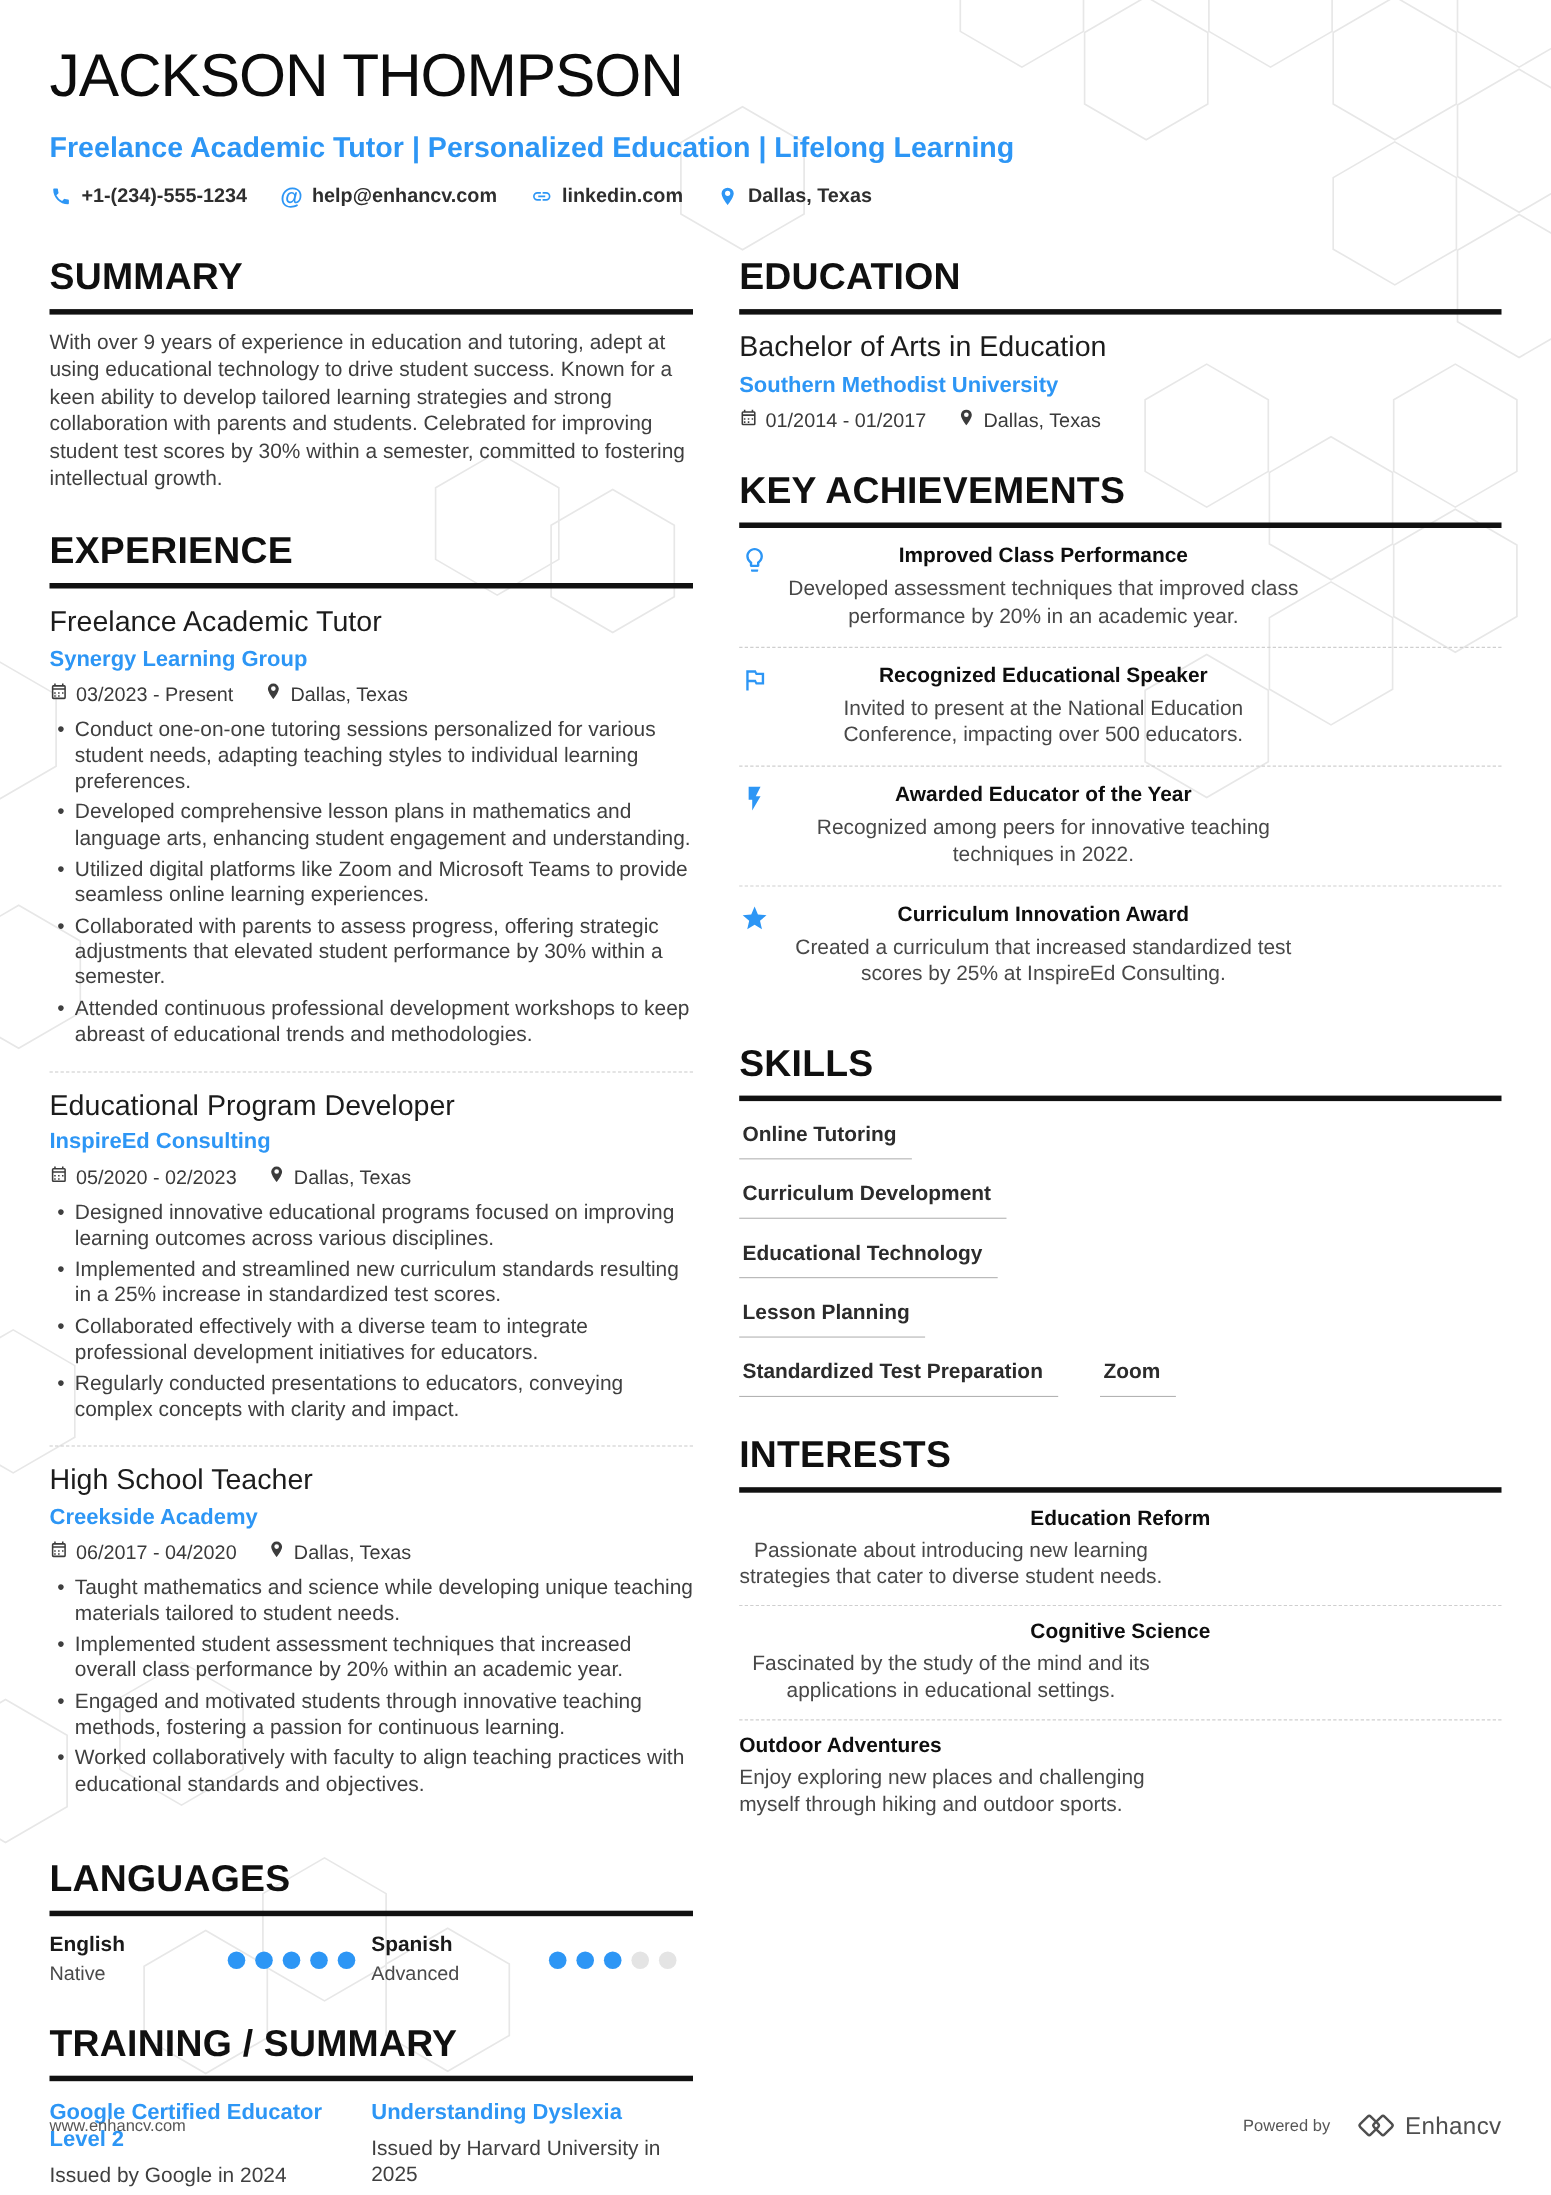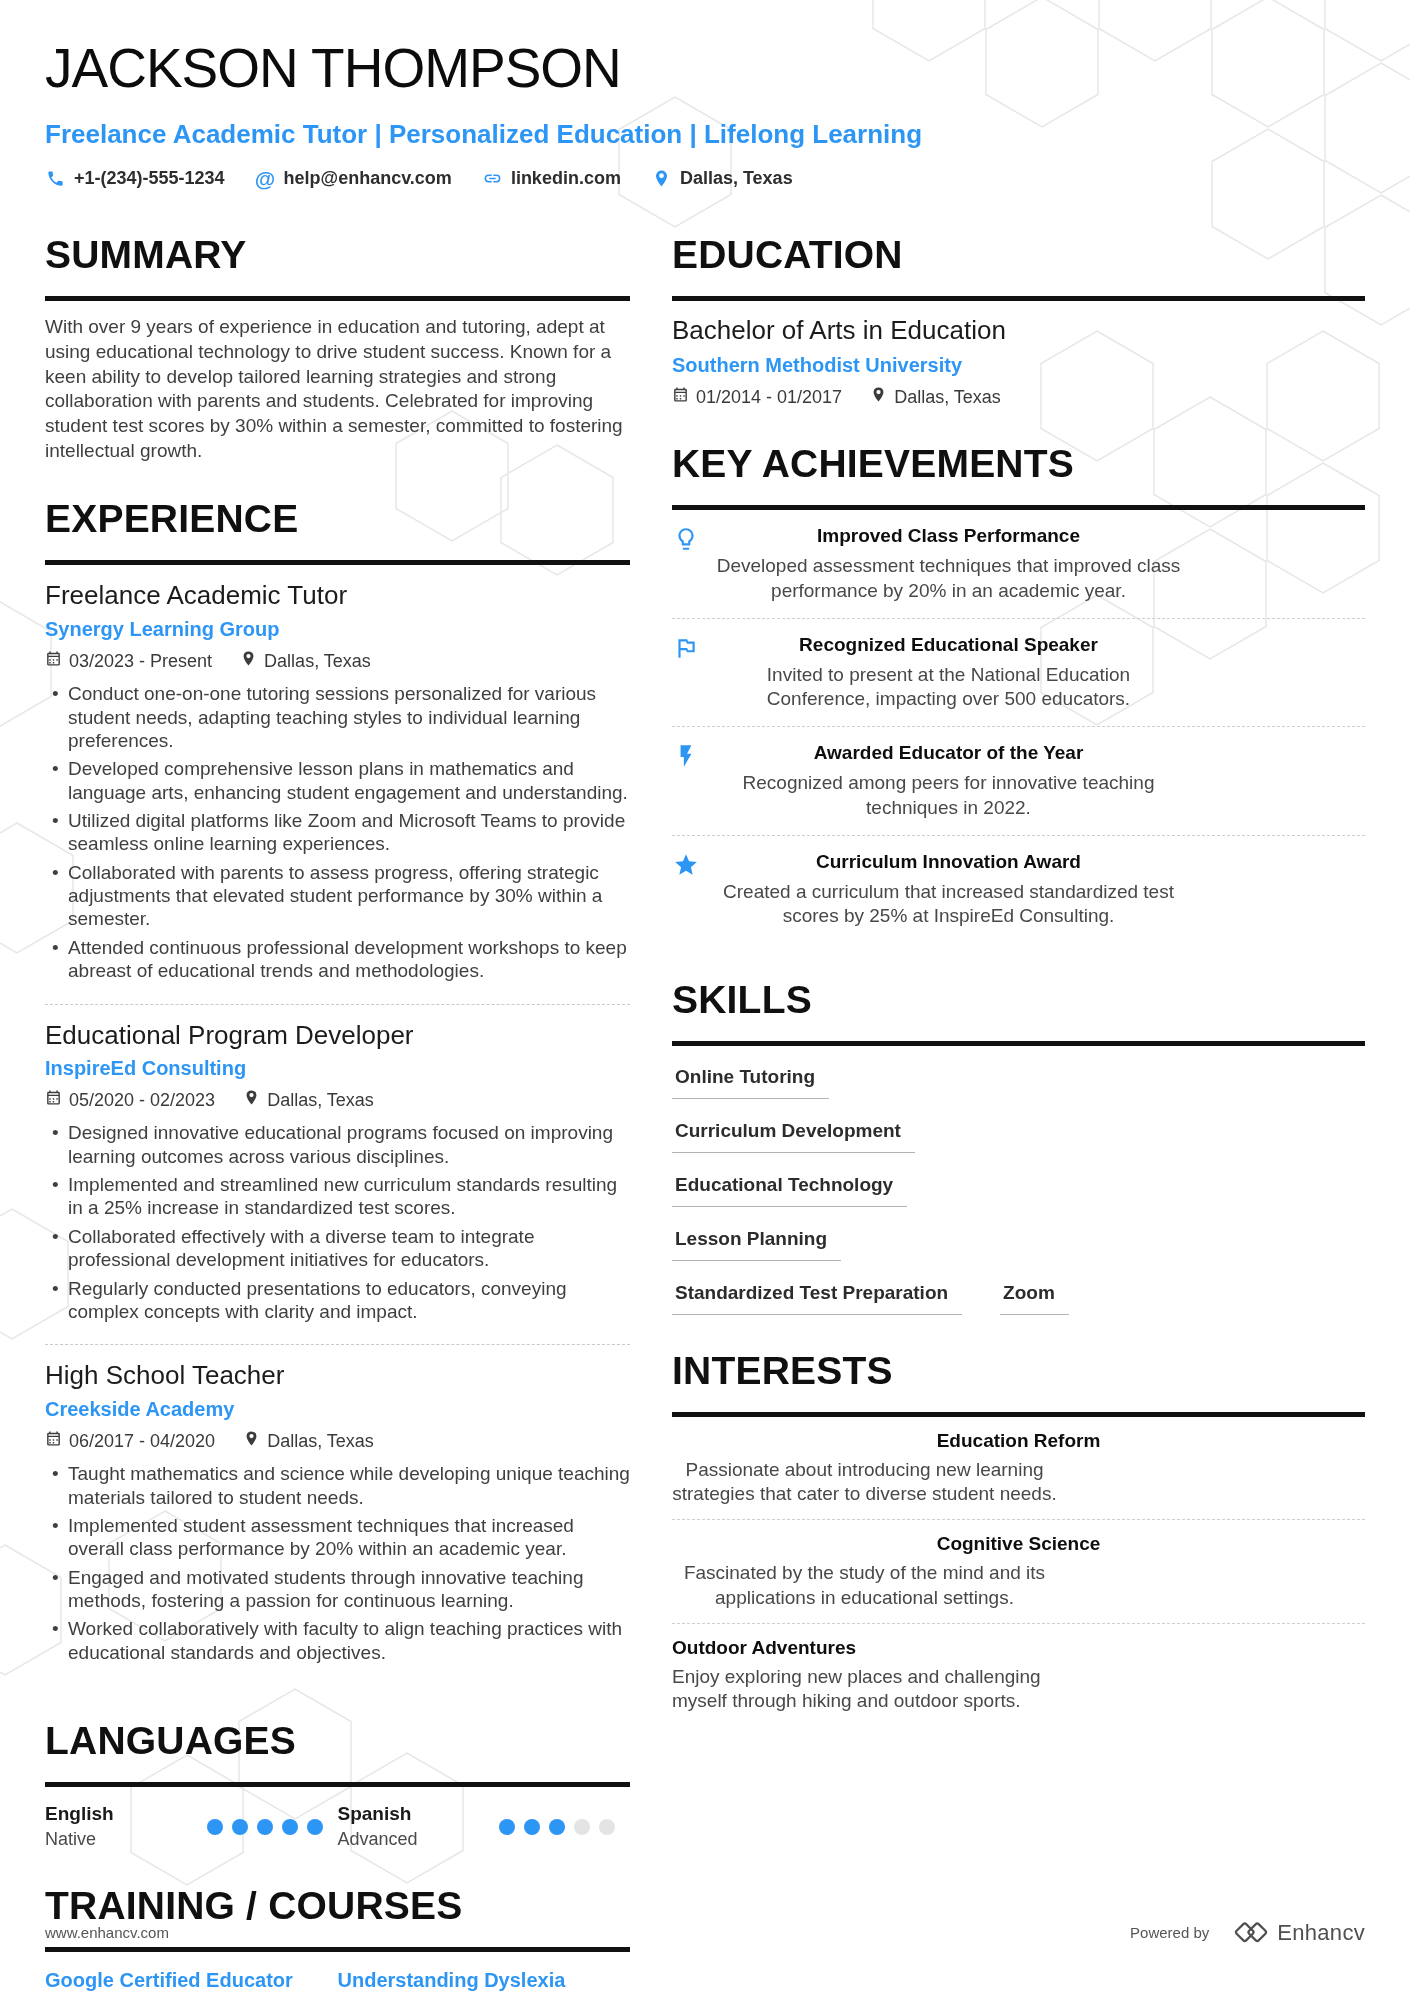--- a/index.html
+++ b/index.html
@@ -16,21 +16,21 @@
   .contact-icon { display:inline-flex; width:21px; height:21px; align-items:center; justify-content:center; }
   .contact-icon svg { width:19px; height:19px; fill:#2d96f5; }
   .at-glyph { font-size:21px; font-weight:700; color:#2d96f5; line-height:1; }
 
   
   .columns { display:flex; gap:42px; margin-top:10px; }
   .col-left { width:585px; flex:none; }
   .col-right { flex:1; min-width:0; }
 
   section { margin-top:34px; }
-  .section-title { font-size:39px; font-weight:700; color:#101010; letter-spacing:0.2px; padding-bottom:19px; border-bottom:5px solid #111; }
+  .section-title { font-size:34px; font-weight:700; color:#101010; letter-spacing:0.2px; padding-bottom:9px; border-bottom:5px solid #111; }
 
   
   .summary-text { font-size:19px; line-height:1.3; color:#3f3f3f; margin-top:14px; }
 
   
   .job { padding:16px 0 16px 0; }
   .job:not(:last-child) { border-bottom:1px dashed #c9c9c9; }
   .job-role { font-size:26px; font-weight:400; color:#1c1c1c; line-height:1.15; }
   .job-company { font-size:20px; font-weight:700; color:#2d96f5; margin-top:7px; }
   .job-meta { display:flex; align-items:center; gap:28px; margin-top:9px; }
@@ -269,21 +269,21 @@
                 <span class="dot filled"></span>
                 <span class="dot filled"></span>
                 <span class="dot"></span>
                 <span class="dot"></span>
               </div>
   </div>
 </div>
       </section>
 
       <section>
-        <h2 class="section-title">TRAINING / COURSES</h2>
+        <h2 class="section-title">TRAINING / SUMMARY</h2>
         <div class="course-row" id="courses">
   <div class="course">
     <div class="course-name">Google Certified Educator Level 2</div>
     <div class="course-desc">Issued by Google in 2024</div>
   </div>
 
   <div class="course">
     <div class="course-name">Understanding Dyslexia</div>
     <div class="course-desc">Issued by Harvard University in 2025</div>
   </div>

